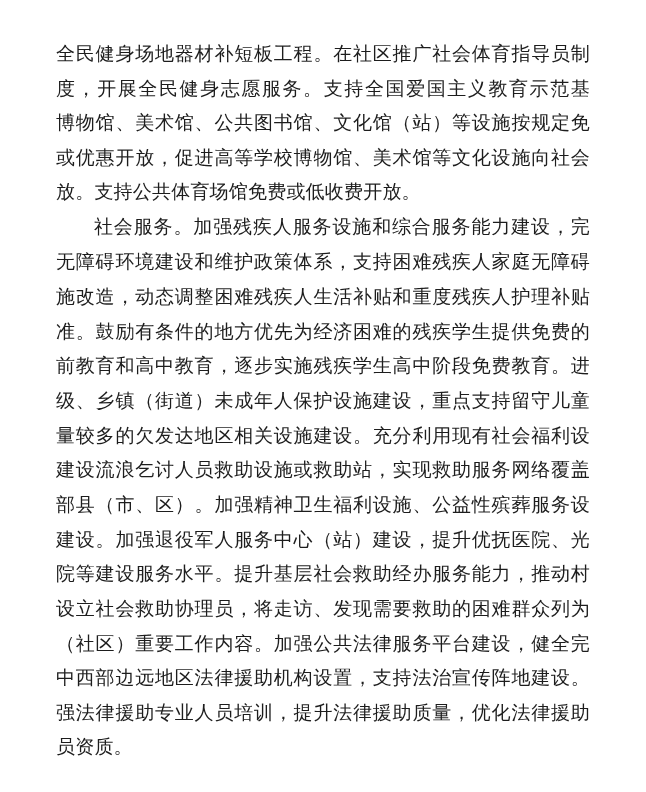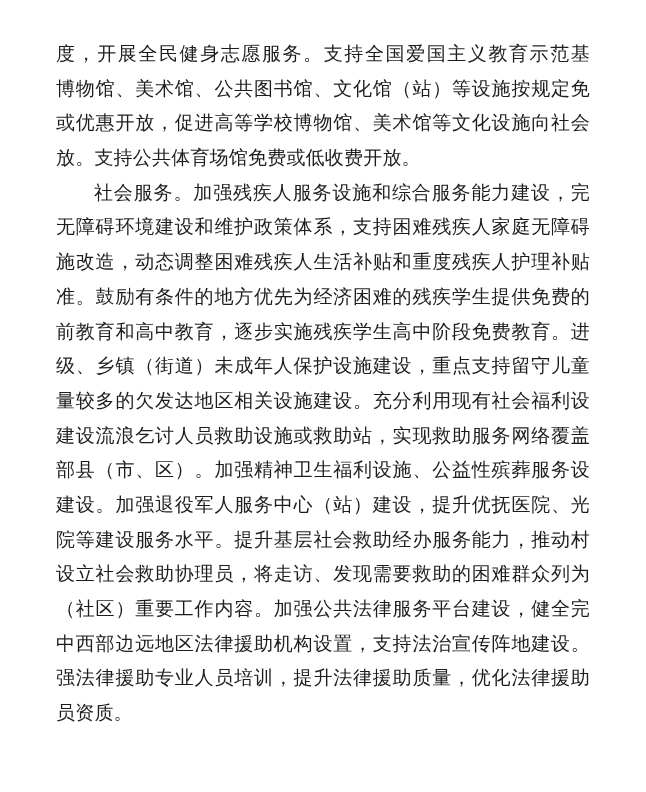--- a/index.html
+++ b/index.html
@@ -28,32 +28,34 @@
     color: #1d1d1d;
     text-align: justify;
     text-align-last: justify;
     -moz-text-align-last: justify;
     white-space: normal;
     overflow: hidden;
     letter-spacing: 0.2px;
   }
   .line.para-end {
     text-align-last: left;
+    font-family: Liberation Mono, monospace;
     -moz-text-align-last: left;
   }
   .line.indent {
     text-indent: 2em;
   }
 </style>
 </head>
 <body>
 
 <div class="page">
 
   <div class="para">
+    <div class="line">全民健身场地器材补短板工程。在社区推广社会体育指导员制</div>
     <div class="line">度，开展全民健身志愿服务。支持全国爱国主义教育示范基地、</div>
     <div class="line">博物馆、美术馆、公共图书馆、文化馆（站）等设施按规定免费</div>
     <div class="line">或优惠开放，促进高等学校博物馆、美术馆等文化设施向社会开</div>
     <div class="line para-end">放。支持公共体育场馆免费或低收费开放。</div>
   </div>
 
   <div class="para">
     <div class="line indent">社会服务。加强残疾人服务设施和综合服务能力建设，完善</div>
     <div class="line">无障碍环境建设和维护政策体系，支持困难残疾人家庭无障碍设</div>
     <div class="line">施改造，动态调整困难残疾人生活补贴和重度残疾人护理补贴标</div>

